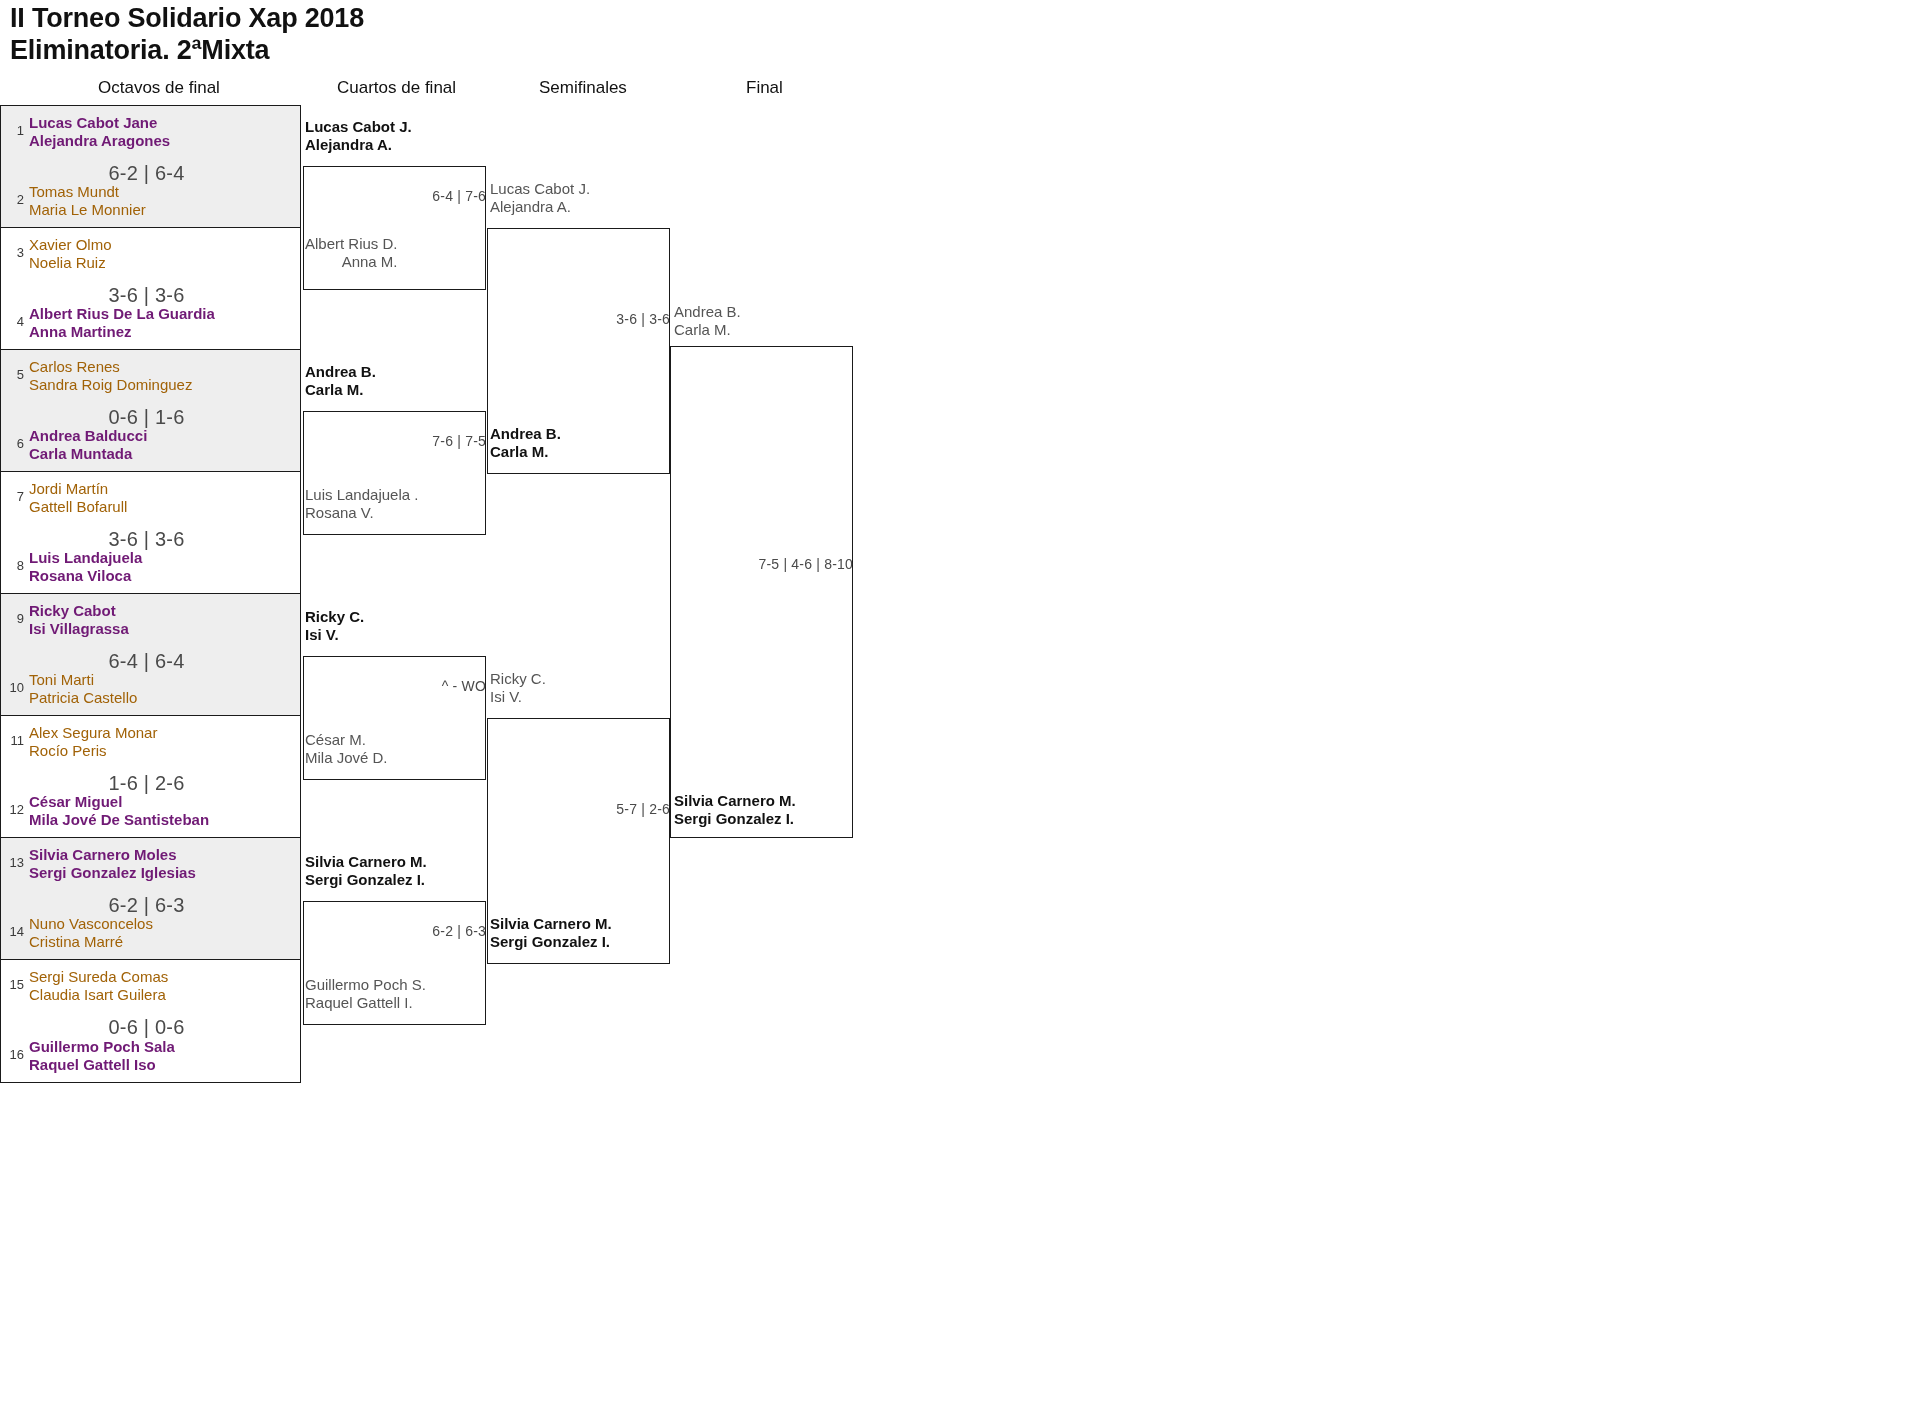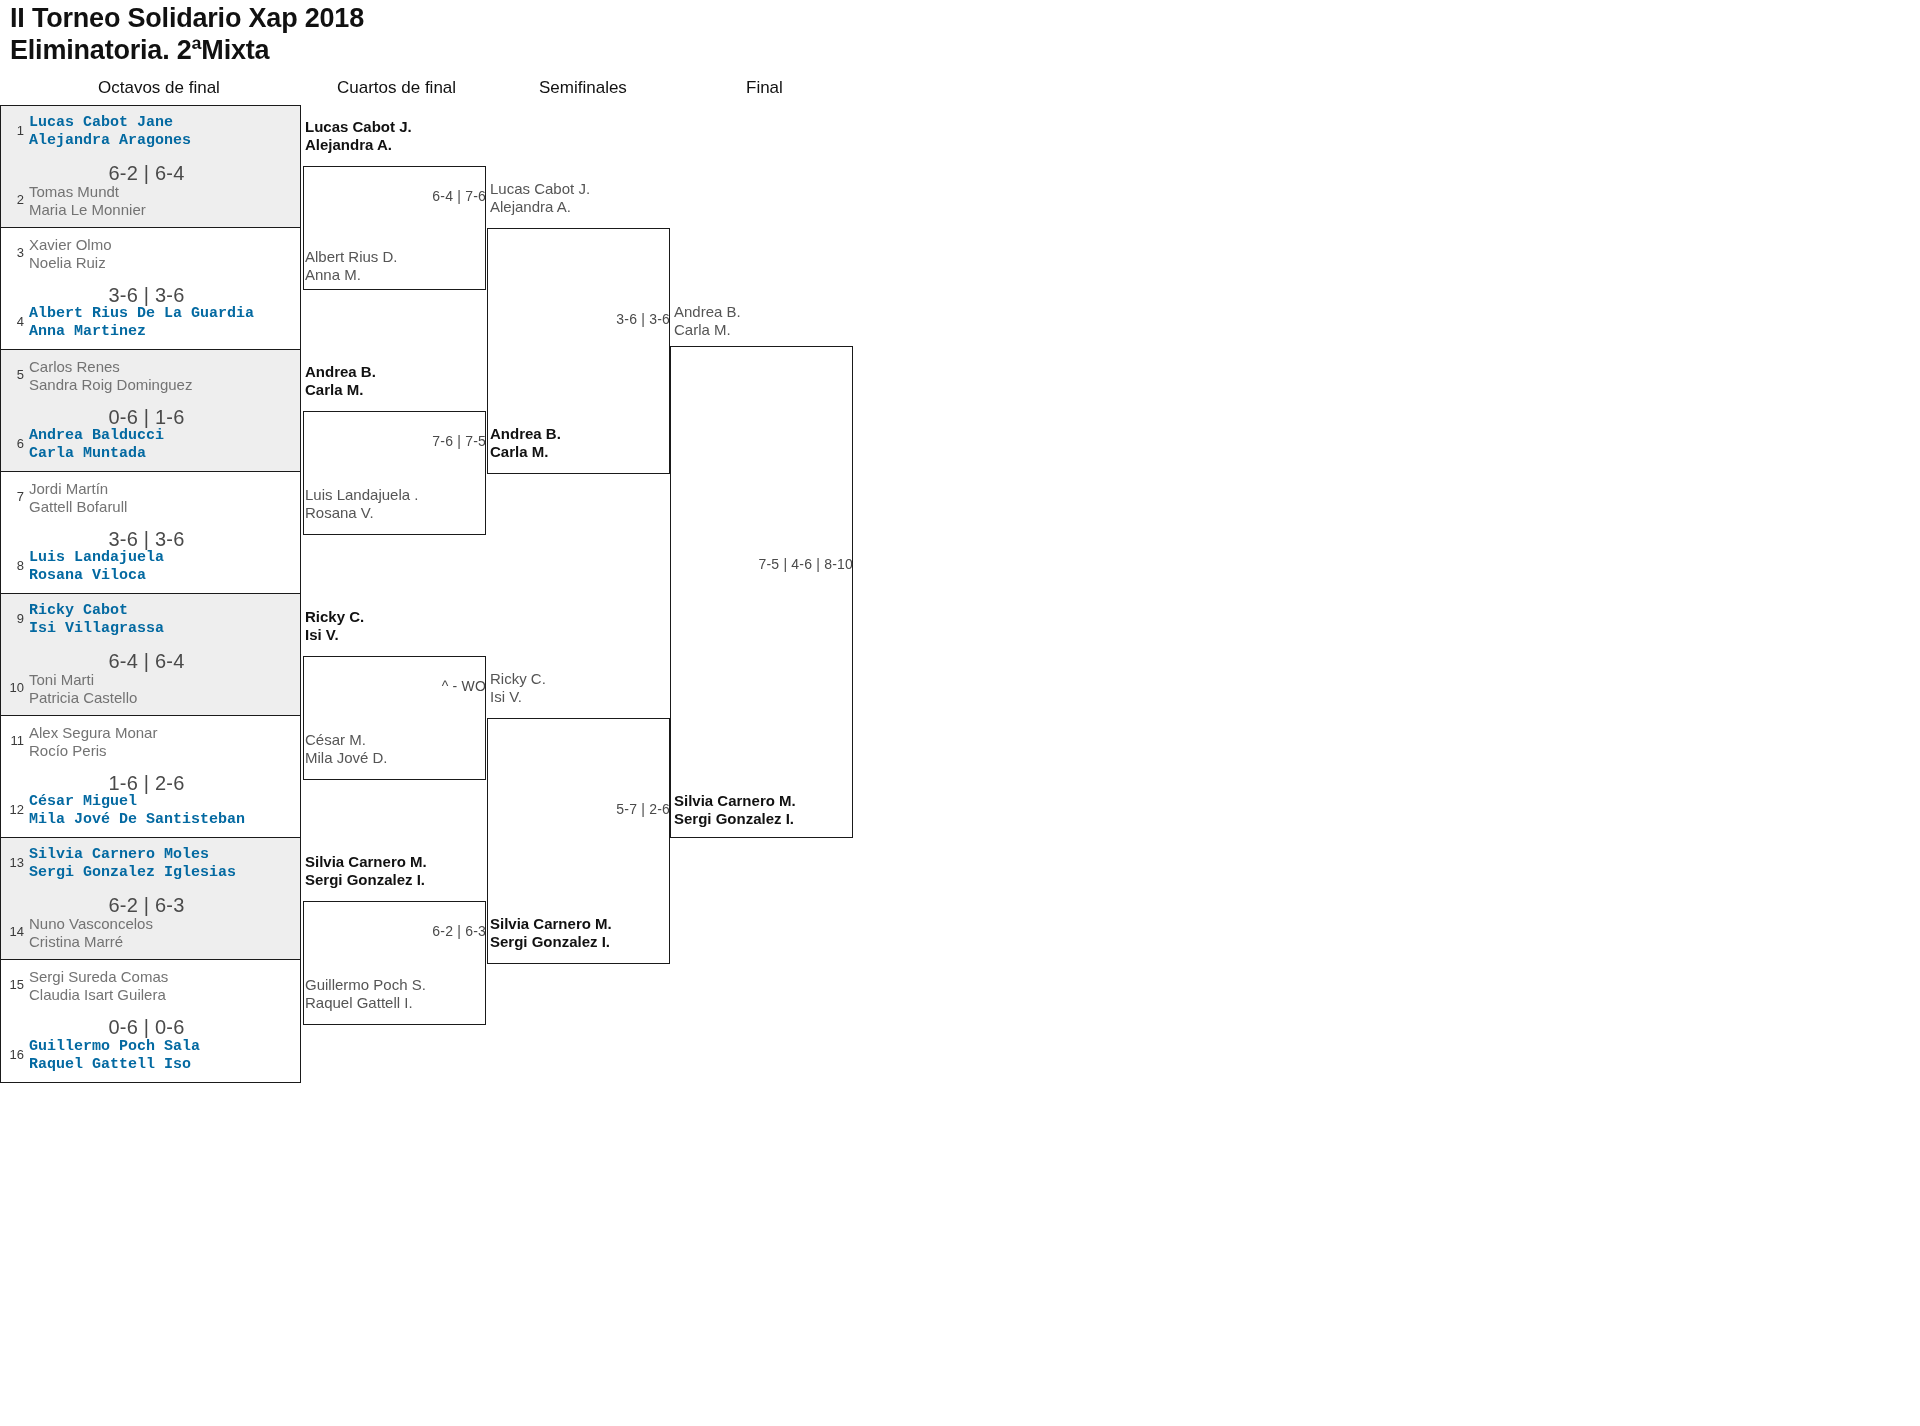--- a/index.html
+++ b/index.html
@@ -105,24 +105,24 @@
     font-size: 13px;
     color: #3a3a3a;
     text-align: right;
     padding-right: 5px;
     padding-top: 9px;
     font-family: "Liberation Sans", sans-serif;
   }
   .r1-names {
     font-size: 15px;
     line-height: 18px;
-    color: #737373;
+    color: #a16207;
     white-space: nowrap;
   }
-  .r1-names.winner { color: #0369a1; font-weight: 700; font-family: Liberation Mono, monospace; }
+  .r1-names.winner { color: #701a75; font-weight: 700; }
 
   .r1-score {
     position: absolute;
     left: 0;
     right: 8px;
     top: 56px;
     text-align: center;
     font-size: 20px;
     color: #4a4a4a;
     letter-spacing: 0.2px;
@@ -314,21 +314,21 @@
     </div>
   </div>
 
   <div class="bracket-cell">
     <div class="bc-label winner" style="left:305px; top:118px;">
       <span>Lucas Cabot J.</span><br>
       <span>Alejandra A.</span>
     </div>
     <div class="bc-box" style="left:303px; top:166px; width:183px; height:124px;"></div>
     <div class="bc-score" style="left:303px; top:188px; width:183px;">6-4 | 7-6</div>
-    <div class="bc-label" style="left:305px; top:248px;">
+    <div class="bc-label" style="left:305px; top:235px;text-align:right;">
       <span>Albert Rius D.</span><br>
       <span>Anna M.</span>
     </div>
   </div>
 
   <div class="bracket-cell">
     <div class="bc-label winner" style="left:305px; top:363px;">
       <span>Andrea B.</span><br>
       <span>Carla M.</span>
     </div>

